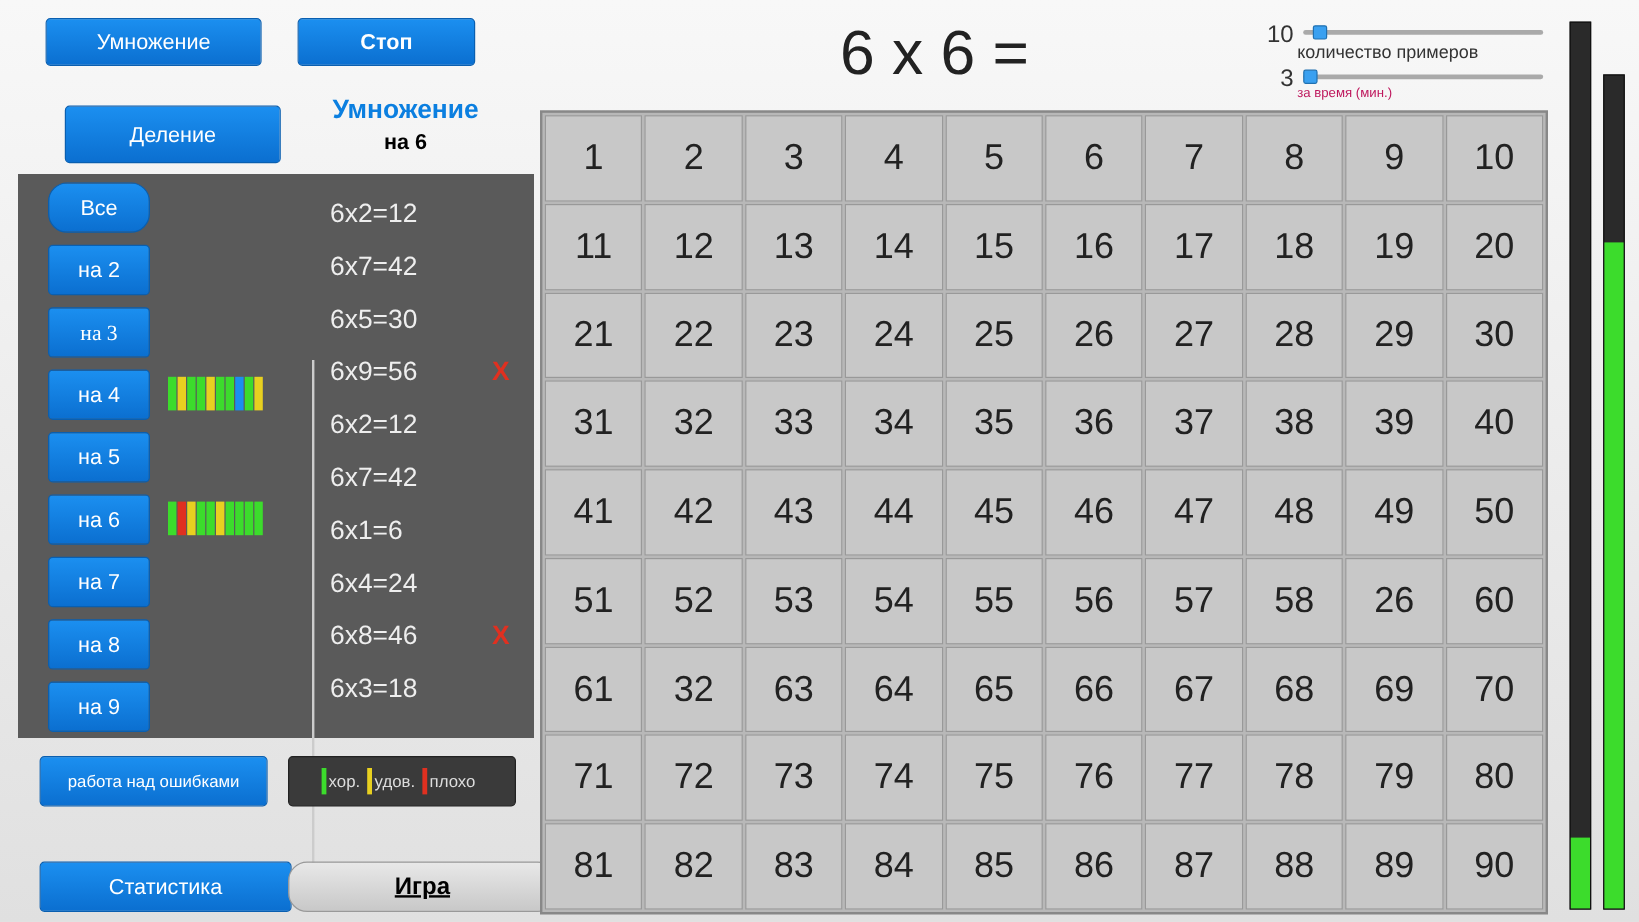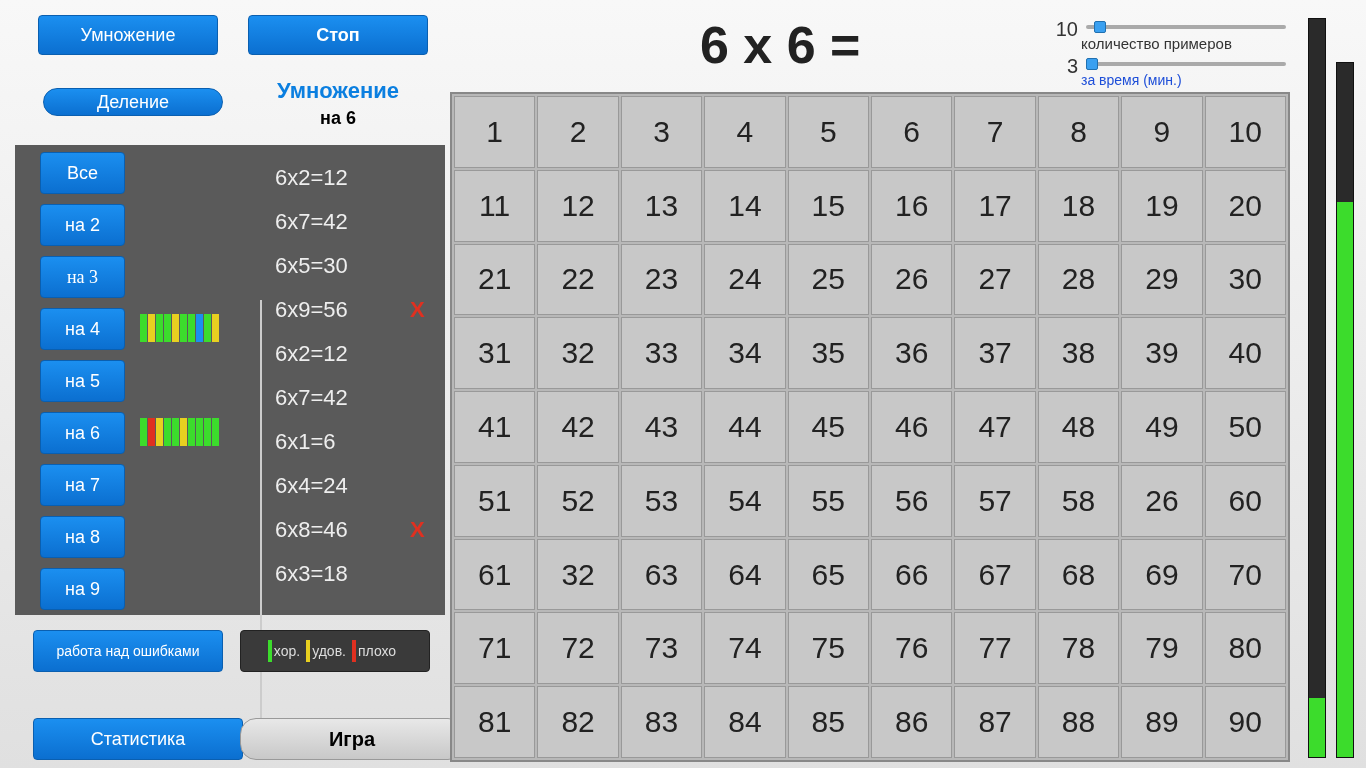--- a/index.html
+++ b/index.html
@@ -29,57 +29,57 @@
     border: 1px solid #222;
     border-radius: 4px;
     font-size: 18px;
     display: flex;
     align-items: center;
     justify-content: center;
     cursor: pointer;
   }
   
   #btn-mult { position:absolute; left:38px; top:15px; width:180px; height:40px; }
-  #btn-div  { position:absolute; left:43px; top:88px; width:180px; height:28px;border-radius:17px; }
-  #btn-stop { position:absolute; left:248px; top:15px; width:180px; height:40px; font-weight:bold; }
+  #btn-div  { position:absolute; left:54px; top:88px; width:180px; height:48px; }
+  #btn-stop { position:absolute; left:248px; top:15px; width:148px; height:40px; font-weight:bold; }
   #mode-title { position:absolute; left:248px; top:78px; width:180px; text-align:center; color:#0b7fe0; font-weight:bold; font-size:22px; }
   #mode-sub   { position:absolute; left:248px; top:108px; width:180px; text-align:center; color:#000; font-weight:bold; font-size:18px; }
 
   
   .side-col { position:absolute; left:15px; top:145px; width:430px; height:470px; background:#5a5a5a; }
   .side-btn { position:absolute; width:85px; height:42px; font-size:18px; }
   
   .mini-bars { position:absolute; display:flex; gap:1px; }
   .mini-bars span { width:7px; height:28px; }
 
   
   .hist-divider { position:absolute; left:245px; top:155px; width:2px; height:450px; background:#ccc; }
   .hist-item { position:absolute; left:275px; color:#eee; font-size:22px; width:140px; }
   .hist-x { position:absolute; left:410px; color:#e03020; font-size:22px; font-weight:bold; }
 
   
   #btn-errors { position:absolute; left:33px; top:630px; width:190px; height:42px; font-size:14px; }
   #btn-stats  { position:absolute; left:33px; top:718px; width:210px; height:42px; }
   #legend-box { position:absolute; left:240px; top:630px; width:190px; height:42px; }
-  #btn-game   { position:absolute; left:240px; top:718px; width:224px; height:42px; font-weight:bold; color:#000; background:linear-gradient(to bottom,#e8e8e8,#c8c8c8); border:1px solid #999; border-radius:16px; display:flex;align-items:center;justify-content:center; cursor:pointer; font-size:20px;}
+  #btn-game   { position:absolute; left:240px; top:718px; width:224px; height:42px; font-weight:bold; color:#000; background:linear-gradient(to bottom,#e8e8e8,#c8c8c8); border:1px solid #999; border-radius:16px; display:flex;align-items:center;justify-content:center; cursor:pointer; font-size:20px;text-decoration:underline;}
   .legend-bar { display:inline-block; width:4px; height:22px; margin-right:2px; vertical-align:middle; }
   .legend-txt { color:#ddd; font-size:14px; vertical-align:middle; margin-right:6px; }
 
   
-  #question { position:absolute; left:700px; top:15px; font-size:52px; font-weight:bold; color:#222; }
+  #question { position:absolute; left:700px; top:15px; font-size:52px; font-weight:normal; color:#222; }
 
   
   #grid { position:absolute; left:450px; top:92px; width:840px; height:670px; background:#b8b8b8; border:2px solid #888; display:grid; grid-template-columns:repeat(10,1fr); grid-template-rows:repeat(9,1fr); gap:2px; padding:2px; }
   .cell { background:#c8c8c8; border:1px solid #999; display:flex; align-items:center; justify-content:center; font-size:30px; color:#222; cursor:pointer; }
 
   
   #set-count-val { position:absolute; right:288px; top:18px; font-size:20px; color:#333; text-align:right; width:40px;}
   #set-count-lbl { position:absolute; right:80px; top:35px; font-size:15px; color:#333; width:205px;}
   #set-time-val  { position:absolute; right:288px; top:55px; font-size:20px; color:#333; text-align:right; width:40px;}
-  #set-time-lbl  { position:absolute; right:80px; top:72px; font-size:14px; color:#1d4ed8; width:205px;}
+  #set-time-lbl  { position:absolute; right:80px; top:72px; font-size:11px; color:#be185d; width:205px;}
   .slider { position:absolute; height:4px; background:#aaa; border-radius:2px; }
   .slider .thumb { position:absolute; width:12px; height:12px; background:#3aa0f0; border:1px solid #2070b0; top:-4px; border-radius:2px; }
   #slider1 { right:80px; top:25px; width:200px; }
   #slider2 { right:80px; top:62px; width:200px; }
 
   
   .vbar { position:absolute; width:18px; background:#2a2a2a; border:1px solid #111; }
   #bar1 { right:40px; top:18px; height:740px; }
   #bar2 { right:12px; top:62px; height:696px; }
   .vfill { position:absolute; bottom:0; left:0; right:0; background:#3cdc2c; }
@@ -215,21 +215,21 @@
     <div class="thumb" style="left: 0px;"></div>
   </div>
 
 <div id="bar1" class="vbar">
     <div class="vfill" style="height: 8%;"></div>
   </div>
 <div id="bar2" class="vbar">
     <div class="vfill" style="height: 80%;"></div>
   </div>
 
-<button class="blue-btn side-btn" style="left: 40px; top: 152px;">Все</button>
+<button class="blue-btn side-btn" style="left: 40px; top: 152px; border-radius: 16px;">Все</button>
 <button class="blue-btn side-btn" style="left: 40px; top: 204px;">на 2</button>
 <button class="blue-btn side-btn" style="left: 40px; top: 256px; font-family: Liberation Serif, serif;">на 3</button>
 <button class="blue-btn side-btn" style="left: 40px; top: 308px;">на 4</button>
 <button class="blue-btn side-btn" style="left: 40px; top: 360px;">на 5</button>
 <button class="blue-btn side-btn" style="left: 40px; top: 412px;">на 6</button>
 <button class="blue-btn side-btn" style="left: 40px; top: 464px;">на 7</button>
 <button class="blue-btn side-btn" style="left: 40px; top: 516px;">на 8</button>
 <button class="blue-btn side-btn" style="left: 40px; top: 568px;">на 9</button>
 <div class="mini-bars" style="left: 140px; top: 314px;">
     <span style="background: rgb(60, 220, 44);"></span>

